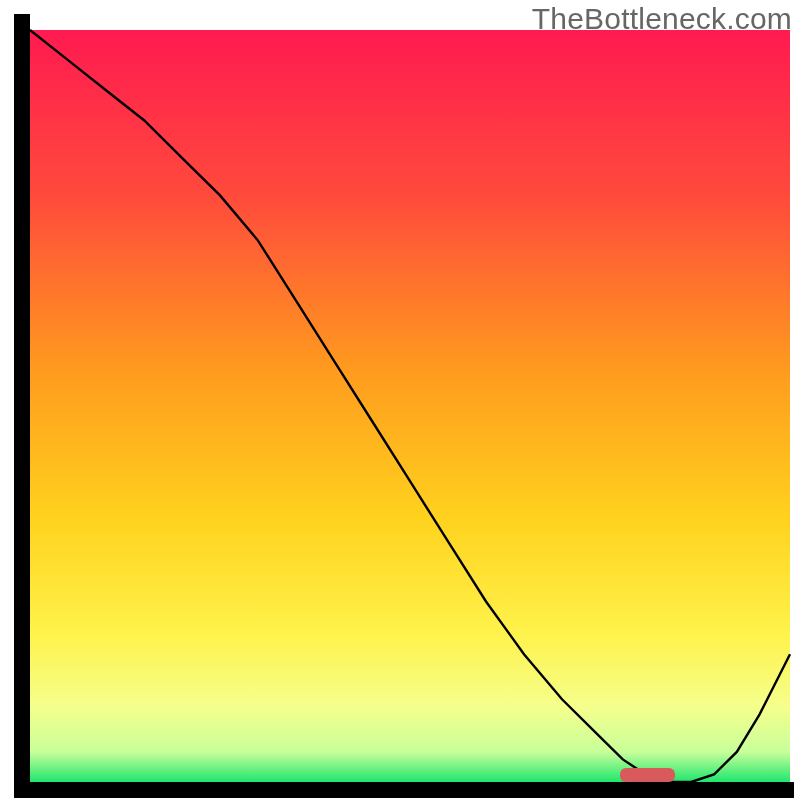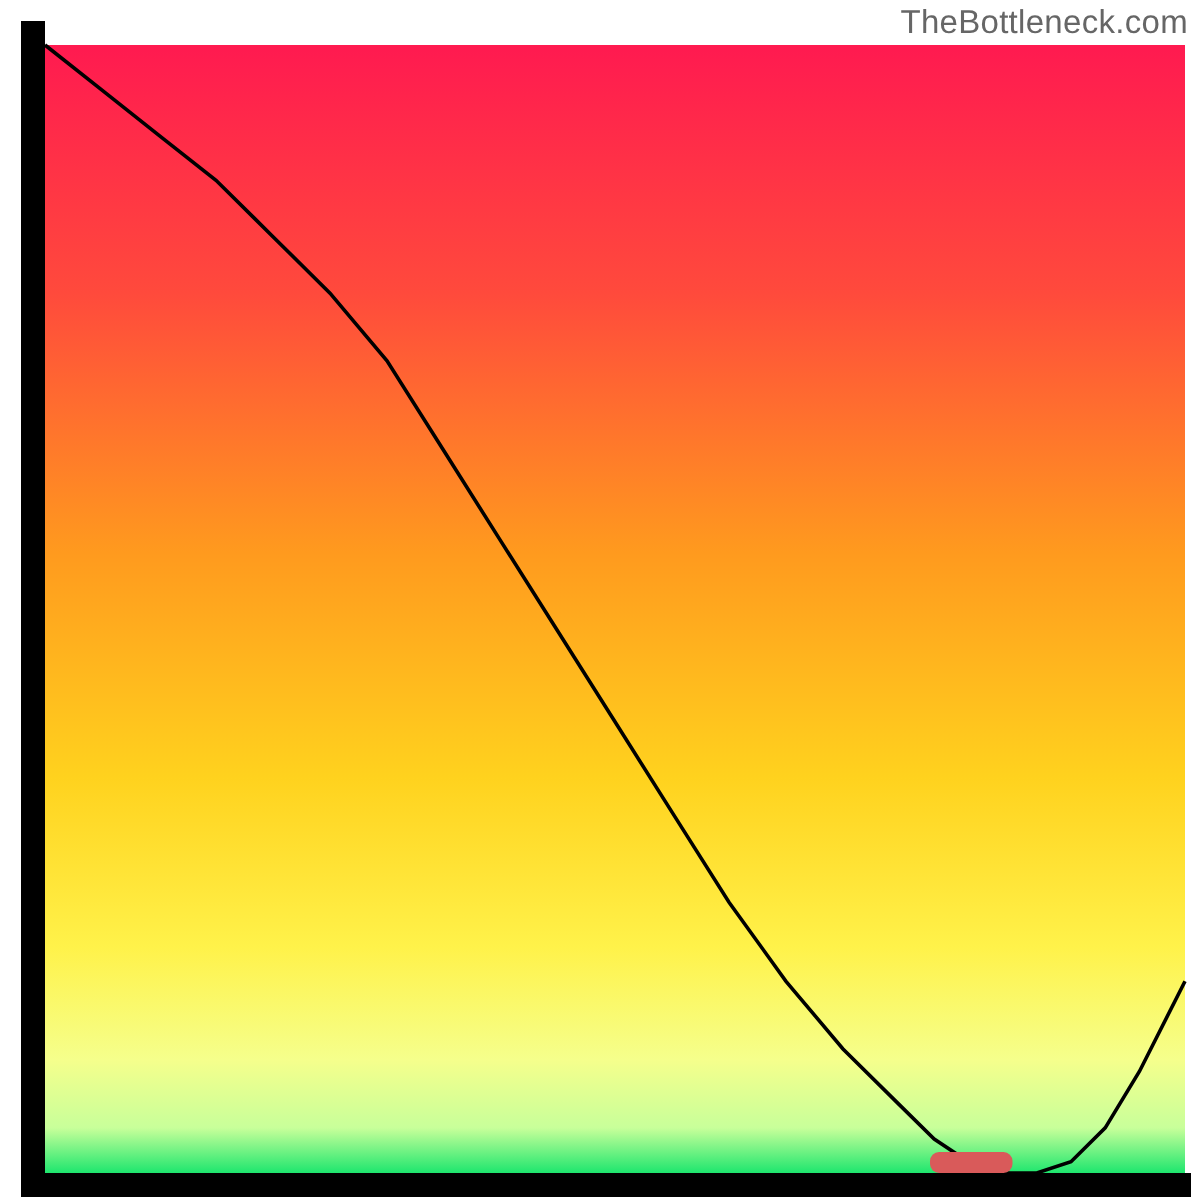--- a/index.html
+++ b/index.html
@@ -12,21 +12,21 @@
   }
   .container {
     position: relative;
     width: 800px;
     height: 800px;
   }
   .watermark {
     position: absolute;
     top: 2px;
     right: 8px;
-    font-size: 22px;
+    font-size: 30px;
     font-weight: 500;
     color: #666666;
     letter-spacing: 0.2px;
     z-index: 5;
     margin-left: 24px;
   }
   svg.plot {
     position: absolute;
     top: 0;
     left: 0;

